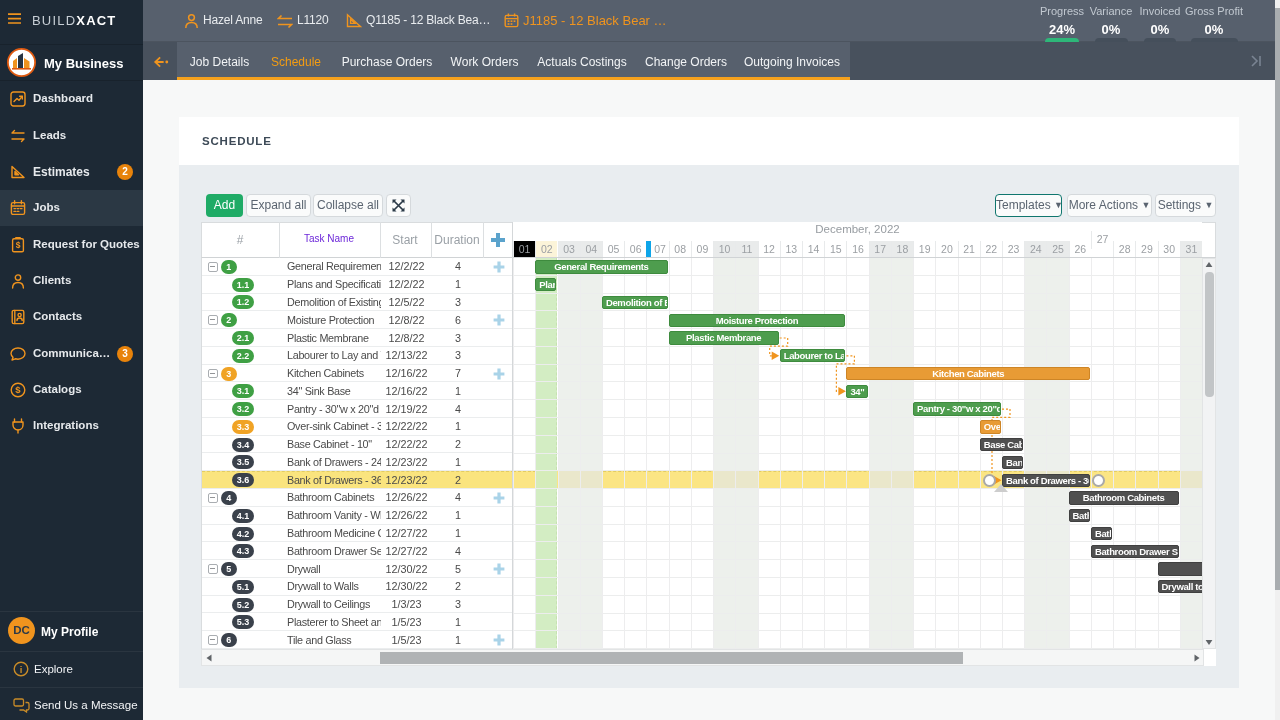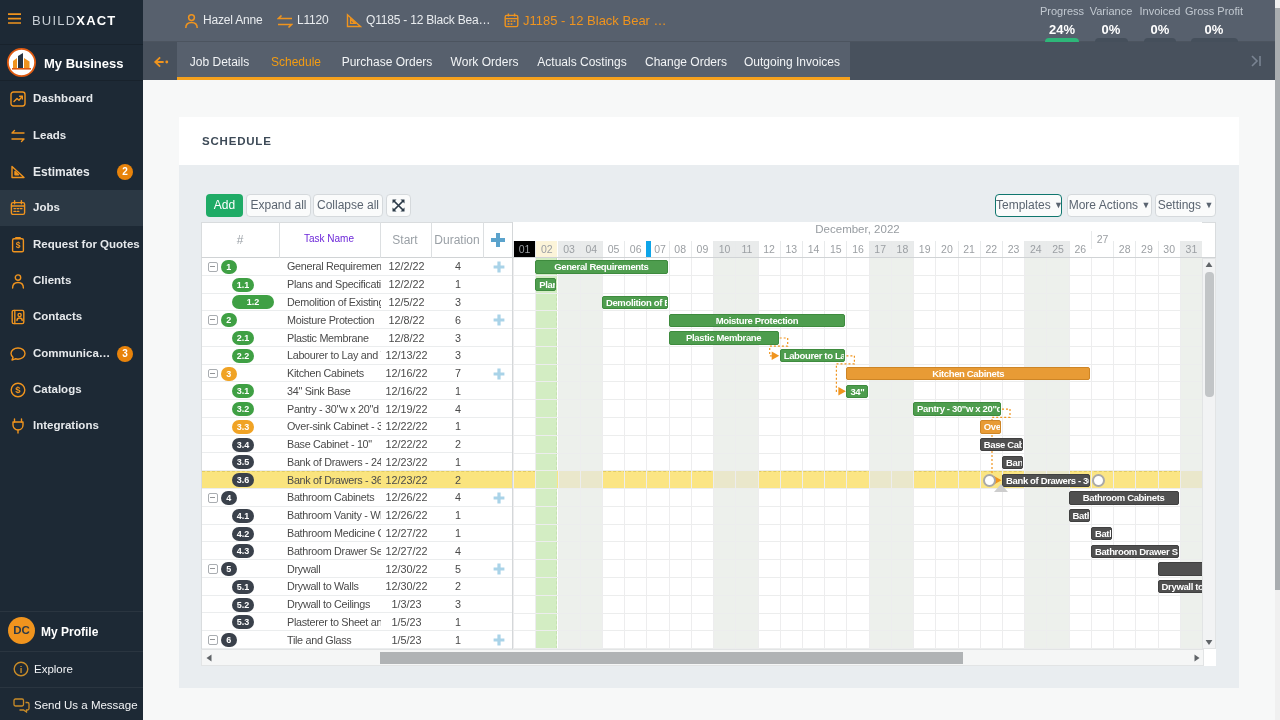--- a/index.html
+++ b/index.html
@@ -269,21 +269,21 @@
     <div class="ab" style="left:230px;top:2.4px;width:52px;text-align:center;font-size:10.8px;color:#4a4a4a">4</div>
     <svg class="ab" style="left:291px;top:2.9px" width="12" height="12" viewBox="0 0 12 12">
       <path d="M4.4 0.6 L7.6 0.6 L7.6 4.4 L11.4 4.4 L11.4 7.6 L7.6 7.6 L7.6 11.4 L4.4 11.4 L4.4 7.6 L0.6 7.6 L0.6 4.4 L4.4 4.4 Z" fill="#a9d3e8"></path>
     </svg>
     <div class="ab" style="left:0;top:17.8px;width:312px;height:17.77px;border-bottom:1px solid #ebedee"></div>
     <div class="ab" style="left:30px;top:19.7px;width:22px;height:14px;border-radius:7px;background:#3fa044;color:#fff;font-size:9px;font-weight:bold;text-align:center;line-height:14px">1.1</div>
     <div class="ab" style="left:85px;top:20.2px;width:94px;height:13px;font-size:10.8px;letter-spacing:-0.3px;color:#4a4a4a;white-space:nowrap;overflow:hidden">Plans and Specifications</div>
     <div class="ab" style="left:178.5px;top:20.2px;width:52px;text-align:center;font-size:10.8px;color:#4a4a4a">12/2/22</div>
     <div class="ab" style="left:230px;top:20.2px;width:52px;text-align:center;font-size:10.8px;color:#4a4a4a">1</div>
     <div class="ab" style="left:0;top:35.5px;width:312px;height:17.77px;border-bottom:1px solid #ebedee"></div>
-    <div class="ab" style="left:30px;top:37.4px;width:42px;height:14px;border-radius:7px;background:#3fa044;color:#fff;font-size:9px;font-weight:bold;text-align:center;line-height:14px">1.2</div>
+    <div class="ab" style="left:30px;top:37.4px;width:22px;height:14px;border-radius:7px;background:#3fa044;color:#fff;font-size:9px;font-weight:bold;text-align:center;line-height:14px">1.2</div>
     <div class="ab" style="left:85px;top:37.9px;width:94px;height:13px;font-size:10.8px;letter-spacing:-0.3px;color:#4a4a4a;white-space:nowrap;overflow:hidden">Demolition of Existing Str</div>
     <div class="ab" style="left:178.5px;top:37.9px;width:52px;text-align:center;font-size:10.8px;color:#4a4a4a">12/5/22</div>
     <div class="ab" style="left:230px;top:37.9px;width:52px;text-align:center;font-size:10.8px;color:#4a4a4a">3</div>
     <div class="ab" style="left:0;top:53.3px;width:312px;height:17.77px;border-bottom:1px solid #ebedee"></div>
     <div class="ab" style="left:5.5px;top:57.4px;width:10px;height:9.5px;border:1px solid #a9adb1;border-radius:2px;background:#fff;color:#55595e;font-size:9px;line-height:7px;text-align:center">–</div>
     <div class="ab" style="left:18.5px;top:55.2px;width:16.5px;height:14px;border-radius:7px;background:#3fa044;color:#fff;font-size:9px;font-weight:bold;text-align:center;line-height:14px">2</div>
     <div class="ab" style="left:85px;top:55.7px;width:94px;height:13px;font-size:10.8px;letter-spacing:-0.3px;color:#4a4a4a;white-space:nowrap;overflow:hidden">Moisture Protection</div>
     <div class="ab" style="left:178.5px;top:55.7px;width:52px;text-align:center;font-size:10.8px;color:#4a4a4a">12/8/22</div>
     <div class="ab" style="left:230px;top:55.7px;width:52px;text-align:center;font-size:10.8px;color:#4a4a4a">6</div>
     <svg class="ab" style="left:291px;top:56.2px" width="12" height="12" viewBox="0 0 12 12">

